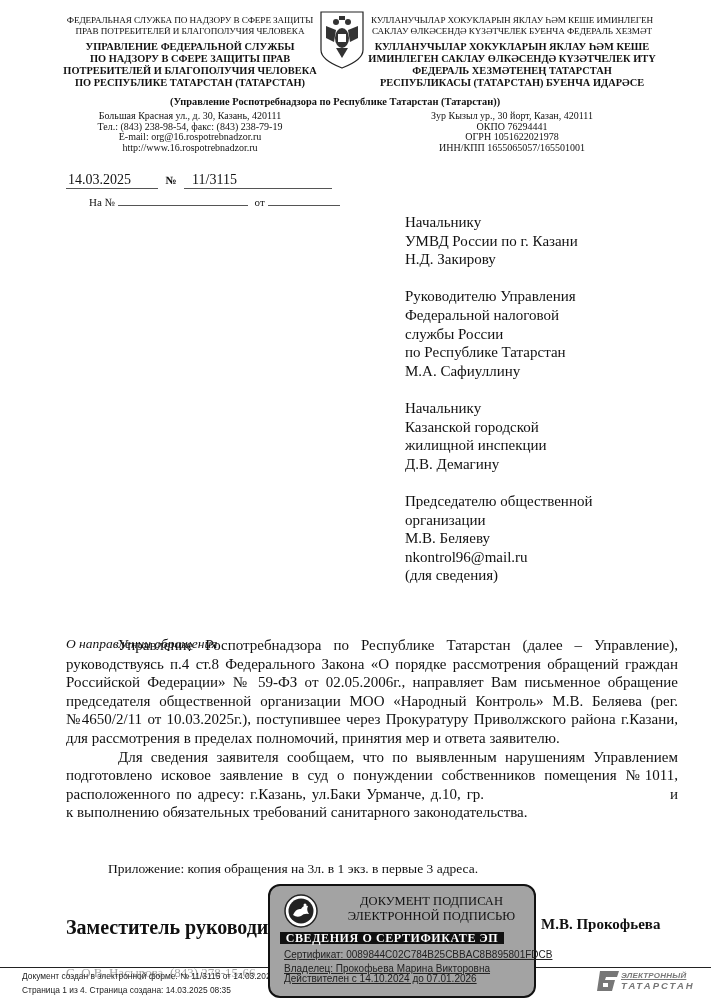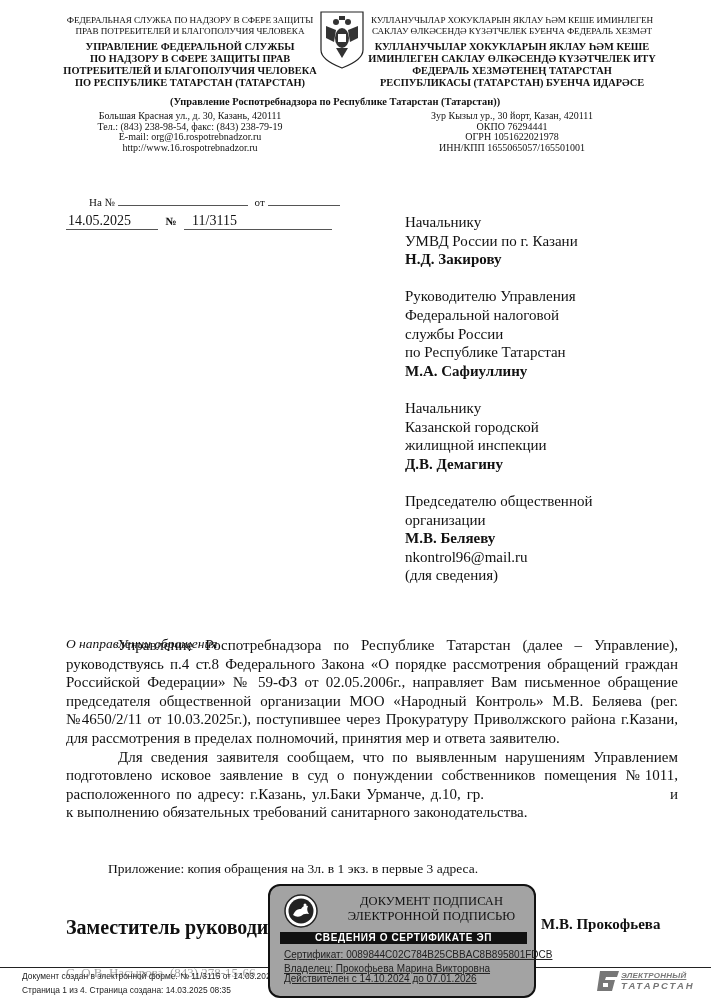--- a/index.html
+++ b/index.html
@@ -8,32 +8,32 @@
   .hdr-small { font-size:9.2px; line-height:11px; text-align:center; letter-spacing:-0.1px; }
   .hdr-bold { font-size:10.4px; line-height:12px; font-weight:bold; text-align:center; }
   .hdr-addr { font-size:10px; line-height:10.5px; text-align:center; }
   .left-col { left:60px; width:260px; }
   .right-col { left:362px; width:300px; }
   .emblem { left:318px; top:10px; width:48px; height:60px; }
   .italic-line { left:170px; top:96px; width:400px; font-size:10.4px; font-weight:bold; }
   .regline { font-size:14px; }
   .uline { border-bottom:1px solid #555; display:inline-block; }
   .addressee { left:405px; width:280px; font-size:15px; line-height:18.6px; }
-  .addressee .bold { font-weight:bold; }
+  .addressee .bold { font-weight:normal; }
   .addressee .gap { height:18.6px; }
   .subject { left:66px; top:636px; font-size:13.5px;font-style:italic; }
   .body-text { left:66px; width:612px; font-size:15px; line-height:18.6px; text-align:justify; }
   .body-text p { margin:0; text-indent:52px; }
   .attach { left:108px; top:861px; font-size:13.5px; }
   .sig-title { left:66px; top:916px; font-size:20px; font-weight:bold; }
   .sig-name { left:541px; top:916px; font-size:15px; font-weight:bold; }
   .footer-line { left:0; top:967px; width:711px; height:1px; background:#222; }
   .stamp { left:268px; top:884px; width:268px; height:114px; border:2px solid #111; border-radius:12px; background:#a3a3a3; box-sizing:border-box; font-family:"Liberation Sans", sans-serif; }
   .stamp-title { position:absolute; left:64px; top:8px; width:195px; text-align:center; font-family:"Liberation Serif", serif; font-size:12.5px; line-height:15px; }
-  .stamp-bar { position:absolute; left:10px; top:46px; width:247px; height:12px; background:#111; color:#fff; font-size:10px; font-weight:bold; text-align:center; line-height:12px; letter-spacing:0.6px; }
+  .stamp-bar { position:absolute; left:10px; top:46px; width:224px; height:12px; background:#111; color:#fff; font-size:12px; font-weight:bold; text-align:center; line-height:12px; letter-spacing:0.6px;font-family:Liberation Serif, serif; }
   .stamp-line { position:absolute; left:14px; font-size:10px; color:#222; white-space:nowrap;text-decoration:underline; }
   .footer-small { font-family:"Liberation Sans", sans-serif; font-size:8.4px; color:#222; white-space:nowrap; }
   .executor { font-family:"Liberation Serif", serif; font-size:13px; color:#555; opacity:0.55; white-space:nowrap; }
   .etat { left:597px; top:970px; width:92px; height:22px; }
 </style>
 </head>
 <body>
 
 <div class="abs left-col" style="top:15px;">
   <div class="hdr-small">ФЕДЕРАЛЬНАЯ СЛУЖБА ПО НАДЗОРУ В СФЕРЕ ЗАЩИТЫ</div>
@@ -79,23 +79,23 @@
 <div class="abs right-col" style="top:111px;">
   <div class="hdr-addr">Зур Кызыл ур., 30 йорт, Казан, 420111</div>
   <div class="hdr-addr">ОКПО 76294441</div>
   <div class="hdr-addr">ОГРН 1051622021978</div>
   <div class="hdr-addr">ИНН/КПП 1655065057/165501001</div>
 </div>
 
 <div class="abs italic-line">(Управление Роспотребнадзора по Республике Татарстан (Татарстан))</div>
 
 <div class="abs regline" style="left:66px; top:172px;">
-  <span class="uline" style="width:90px; padding-left:2px;">14.05.2025</span>
+  <span class="uline" style="width:90px; padding-left:2px;">14.03.2025</span>
   <span style="font-size:11px; font-weight:bold; margin:0 4px;">№</span>
-  <span class="uline" style="width:140px; padding-left:8px;margin-top:41px;">11/3115</span>
+  <span class="uline" style="width:140px; padding-left:8px;">11/3115</span>
 </div>
 <div class="abs" style="left:66px; top:195px; font-size:11px;margin-left:23px;">
   <span>На №</span>
   <span class="uline" style="width:130px; height:10px;"></span>
   <span style="margin-left:4px;">от</span>
   <span class="uline" style="width:72px; height:10px;"></span>
 </div>
 
 <div class="abs addressee" style="top:213px;">
   <div>

